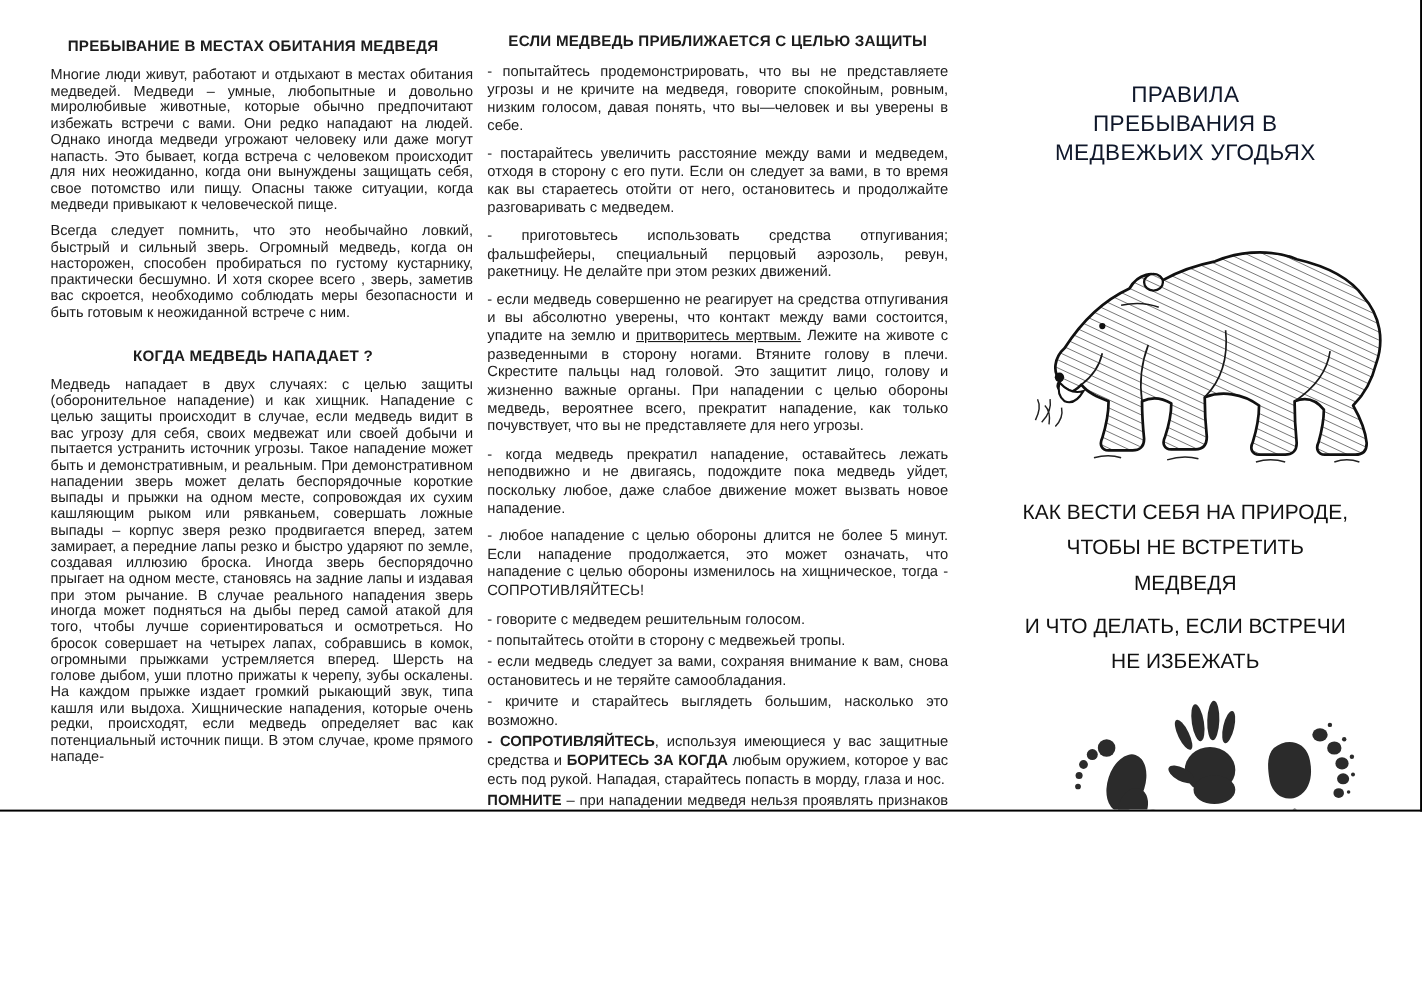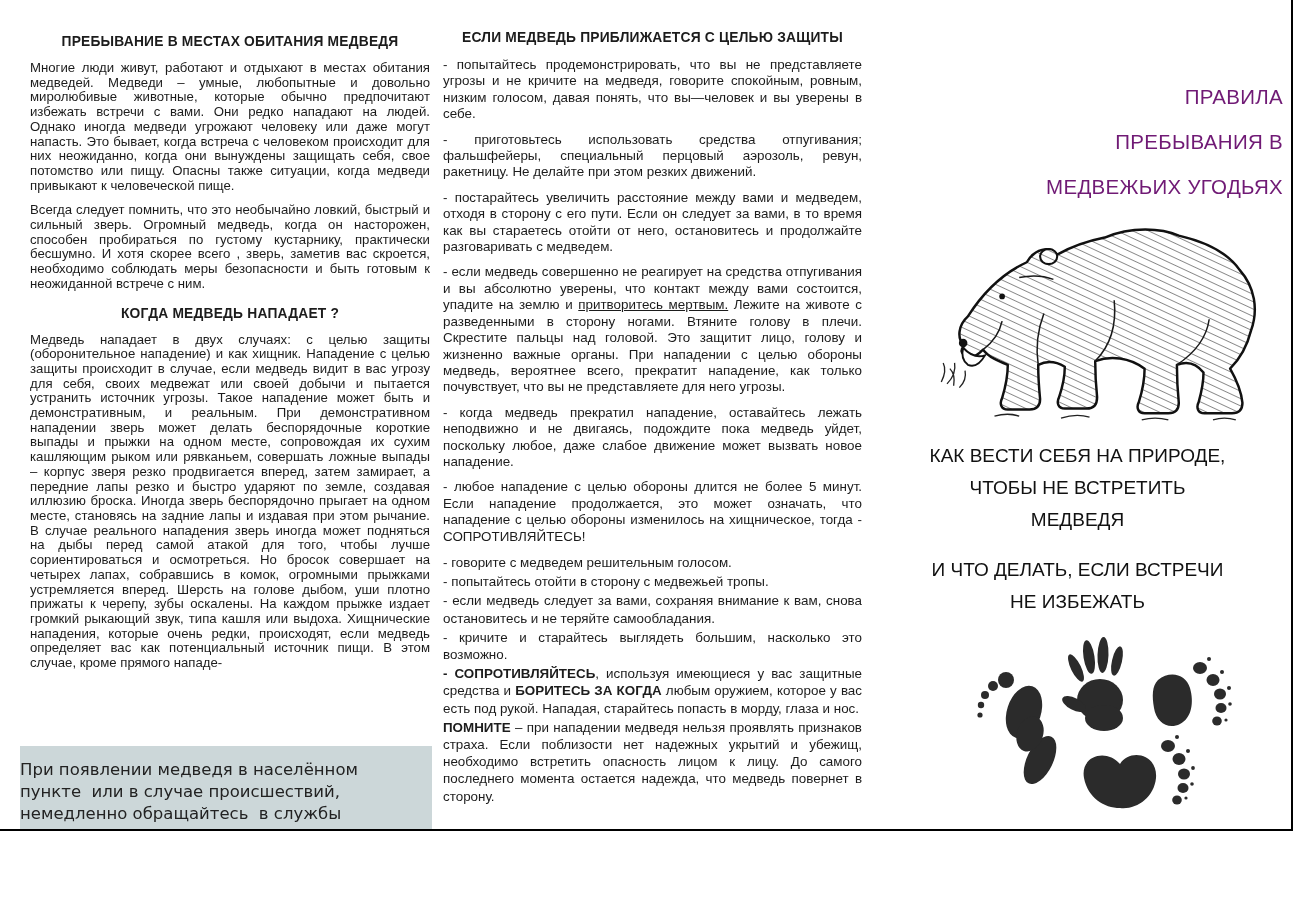--- a/index.html
+++ b/index.html
@@ -1,38 +1,38 @@
 <!DOCTYPE html>
 <html><head>
 <meta charset="utf-8">
 <style>
   html,body{margin:0;padding:0;background:#ffffff;}
   .page{
     position:relative;
-    width:1293px;height:831px;
+    width:1293px;height:738px;
     background:#ffffff;
     border-right:2px solid #000;
     border-bottom:2px solid #000;
     box-sizing:border-box;
     overflow:hidden;
     font-family:"Liberation Sans", sans-serif;
     color:#1c1c1c;
   }
   
   .col-left{position:absolute;left:30px;top:34px;width:400px;}
   .col-middle{position:absolute;left:443px;top:30px;width:419px;}
   .col-right{position:absolute;left:872px;top:0;width:411px;height:914px;}
 
   .sec-heading{
     font-size:13.8px;font-weight:bold;text-align:center;
     margin:0 0 12px 0;letter-spacing:.2px;
   }
   .col-left .body-p{
     font-size:13.2px;line-height:14.7px;text-align:justify;
-    margin:0 0 10px 0;
+    margin:0 0 10px 16px;
   }
   .col-middle .body-p{
     font-size:13.4px;line-height:16.4px;text-align:justify;
     margin:0 0 9px 0;
   }
   .col-middle .dense-p{
     font-size:13.4px;line-height:17.2px;text-align:justify;
     margin:0 0 2px 0;
   }
   .u{text-decoration:underline;}
@@ -49,62 +49,62 @@
   }
   .emergency-box .box-intro{
     font-size:16.5px;line-height:22px;white-space:pre-wrap;
   }
   .emergency-box .box-line{font-size:16.5px;line-height:22px;}
   .emergency-box .num{font-weight:bold;font-size:17.5px;}
 
   
   .main-title{
     position:absolute;top:60px;left:0;width:100%;
-    text-align:right;font-size:20.5px;line-height:45px;
-    white-space:pre-line;font-weight:500;letter-spacing:.3px;color:#701a75;
+    text-align:center;font-size:20.5px;line-height:26px;
+    white-space:pre-line;font-weight:500;letter-spacing:.3px;color:#0f172a;
   }
   .bear-figure{position:absolute;top:186px;left:56px;width:342px;height:238px;margin:0;}
   .subtitle{
     position:absolute;left:0;width:100%;text-align:center;
     font-size:19px;line-height:32px;white-space:pre-line;
     font-weight:500;color:#111;
   }
-  .subtitle-avoid{top:440px;text-align:center;}
+  .subtitle-avoid{top:451px;text-align:center;}
   .subtitle-encounter{top:554px;}
   .prints-figure{position:absolute;top:628px;left:100px;width:272px;height:198px;margin:0;}
   .imprint-city{position:absolute;top:838px;left:0;width:100%;text-align:left;font-size:14.5px;}
   .imprint-year{position:absolute;top:872px;left:0;width:100%;text-align:center;font-size:14.5px;}
   svg{display:block;width:100%;height:100%;}
 </style>
 </head>
 <body>
 
 <div class="page">
 
   <section class="col-left">
     <h2 class="sec-heading">ПРЕБЫВАНИЕ В МЕСТАХ ОБИТАНИЯ МЕДВЕДЯ</h2>
     <p class="body-p">Многие люди живут, работают и отдыхают в местах обитания медведей. Медведи – умные, любопытные и довольно миролюбивые животные, которые обычно предпочитают избежать встречи с вами. Они редко нападают на людей. Однако иногда медведи угрожают человеку или даже могут напасть. Это бывает, когда встреча с человеком происходит для них неожиданно, когда они вынуждены защищать себя, свое потомство или пищу. Опасны также ситуации, когда медведи привыкают к человеческой пище.</p>
     <p class="body-p">Всегда следует помнить, что это необычайно ловкий, быстрый и сильный зверь. Огромный медведь, когда он насторожен, способен пробираться по густому кустарнику, практически бесшумно. И хотя скорее всего , зверь, заметив вас скроется, необходимо соблюдать меры безопасности и быть готовым к неожиданной встрече с ним.</p>
-    <h2 class="sec-heading" style="margin-top:14px">КОГДА МЕДВЕДЬ НАПАДАЕТ ?</h2>
+    <h2 class="sec-heading" style="margin-top:24px">КОГДА МЕДВЕДЬ НАПАДАЕТ ?</h2>
     <p class="body-p">Медведь нападает в двух случаях: с целью защиты (оборонительное нападение) и как хищник. Нападение с целью защиты происходит в случае, если медведь видит в вас угрозу для себя, своих медвежат или своей добычи и пытается устранить источник угрозы. Такое нападение может быть и демонстративным, и реальным. При демонстративном нападении зверь может делать беспорядочные короткие выпады и прыжки на одном месте, сопровождая их сухим кашляющим рыком или рявканьем, совершать ложные выпады – корпус зверя резко продвигается вперед, затем замирает, а передние лапы резко и быстро ударяют по земле, создавая иллюзию броска. Иногда зверь беспорядочно прыгает на одном месте, становясь на задние лапы и издавая при этом рычание. В случае реального нападения зверь иногда может подняться на дыбы перед самой атакой для того, чтобы лучше сориентироваться и осмотреться. Но бросок совершает на четырех лапах, собравшись в комок, огромными прыжками устремляется вперед. Шерсть на голове дыбом, уши плотно прижаты к черепу, зубы оскалены. На каждом прыжке издает громкий рыкающий звук, типа кашля или выдоха. Хищнические нападения, которые очень редки, происходят, если медведь определяет вас как потенциальный источник пищи. В этом случае, кроме прямого нападе-</p>
   </section>
 
   <aside class="emergency-box">
     <div class="box-intro">При появлении медведя в населённом
 пункте  или в случае происшествий,
 немедленно обращайтесь  в службы
 экстренной помощи:</div>
     <div class="box-line"><span>пожарные и спасатели -  </span><span class="num">101</span><span>;  полиция - </span><span class="num">102</span></div>
   </aside>
 
   <section class="col-middle">
     <h2 class="sec-heading">ЕСЛИ МЕДВЕДЬ ПРИБЛИЖАЕТСЯ С ЦЕЛЬЮ ЗАЩИТЫ</h2>
     <p class="body-p">- попытайтесь продемонстрировать, что вы не  представляете угрозы и не кричите на медведя, говорите спокойным, ровным, низким голосом, давая понять, что вы—человек и вы уверены в себе.</p>
+    <p class="body-p">- постарайтесь увеличить расстояние между вами и медведем, отходя в сторону с его пути. Если он следует за вами, в то время как вы стараетесь отойти от него, остановитесь и продолжайте разговаривать с медведем.</p>
     <p class="body-p">- приготовьтесь использовать средства отпугивания; фальшфейеры, специальный перцовый аэрозоль, ревун, ракетницу. Не делайте при этом резких движений.</p>
-    <p class="body-p">- постарайтесь увеличить расстояние между вами и медведем, отходя в сторону с его пути. Если он следует за вами, в то время как вы стараетесь отойти от него, остановитесь и продолжайте разговаривать с медведем.</p>
     <p class="body-p"><span>- если медведь совершенно не реагирует на средства отпугивания и вы абсолютно уверены, что контакт между вами состоится, упадите на землю и </span><span class="u">притворитесь мертвым.</span><span> Лежите на животе с разведенными в сторону ногами. Втяните голову в плечи. Скрестите пальцы над головой. Это защитит лицо, голову и жизненно важные органы. При нападении с целью обороны медведь, вероятнее всего, прекратит нападение, как только почувствует, что вы не представляете для него угрозы.</span></p>
     <p class="body-p">- когда медведь прекратил нападение, оставайтесь лежать неподвижно и не двигаясь, подождите пока медведь уйдет, поскольку любое, даже слабое движение может вызвать новое нападение.</p>
     <p class="body-p">- любое нападение с целью обороны длится не более 5 минут. Если нападение продолжается, это может означать, что нападение с целью обороны изменилось на хищническое, тогда  - СОПРОТИВЛЯЙТЕСЬ!</p>
     <p class="dense-p">- говорите с медведем решительным голосом.</p>
     <p class="dense-p">- попытайтесь отойти в сторону с медвежьей тропы.</p>
     <p class="dense-p">- если медведь следует за вами, сохраняя внимание к вам, снова остановитесь и не теряйте самообладания.</p>
     <p class="dense-p">- кричите и старайтесь выглядеть большим, насколько это возможно.</p>
     <p class="dense-p"><span class="b">- СОПРОТИВЛЯЙТЕСЬ</span><span>, используя имеющиеся у вас защитные средства и </span><span class="b">БОРИТЕСЬ ЗА КОГДА</span><span> любым оружием, которое у вас есть под рукой. Нападая, старайтесь попасть в морду, глаза и нос.</span></p>
     <p class="dense-p"><span class="b">ПОМНИТЕ</span><span> – при нападении медведя нельзя проявлять признаков страха. Если поблизости нет надежных укрытий и убежищ, необходимо встретить опасность лицом к лицу. До самого последнего момента остается надежда, что медведь повернет в сторону.</span></p>
 

